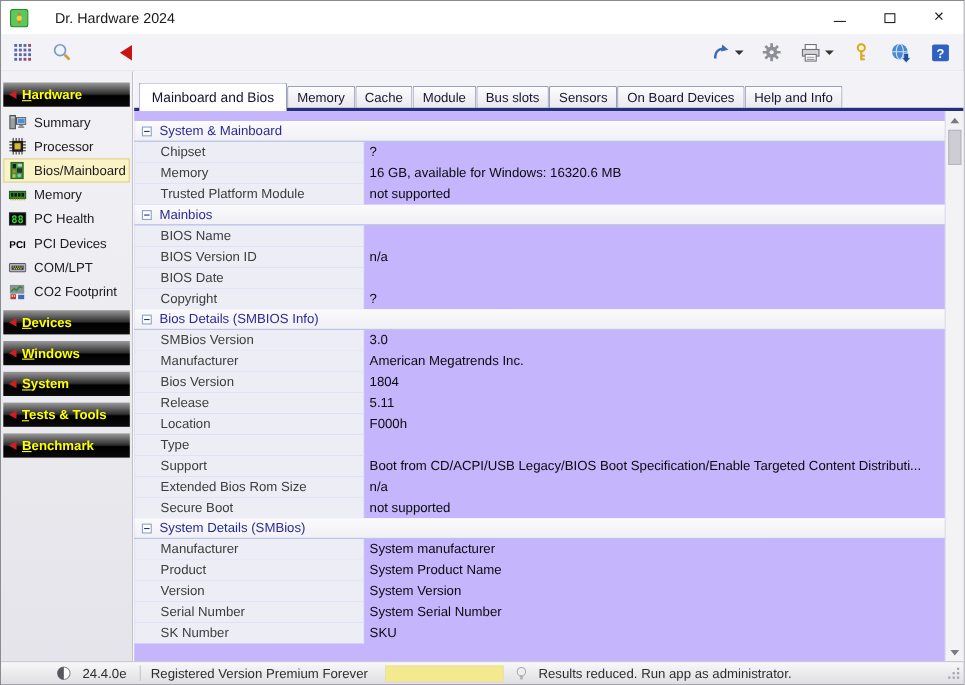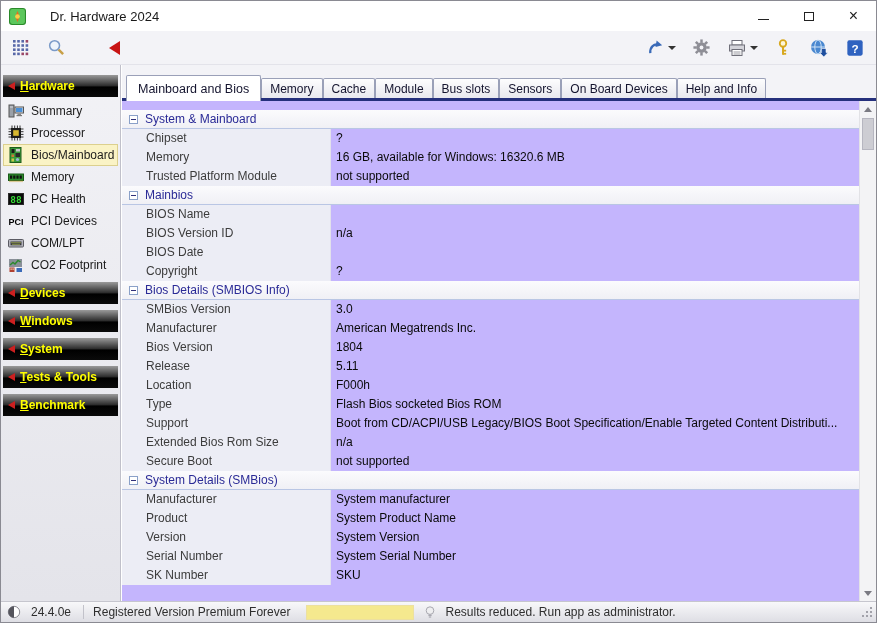--- a/index.html
+++ b/index.html
@@ -71,21 +71,21 @@
   
   .vscroll{position:absolute;top:36px;right:0;width:17px;bottom:0;background:#f3f3f5;border-left:1px solid #e2e2e6;}
   .scroll-btn{height:16px;display:flex;align-items:center;justify-content:center;cursor:pointer;}
   .scroll-btn.down{position:absolute;bottom:0;left:0;right:0;}
   .tri-up{width:0;height:0;border-left:4px solid transparent;border-right:4px solid transparent;border-bottom:5px solid #7a7a82;}
   .tri-down{width:0;height:0;border-left:4px solid transparent;border-right:4px solid transparent;border-top:5px solid #7a7a82;}
   .thumb{position:absolute;top:17px;left:2px;right:2px;height:32px;background:#cdcdd3;border:1px solid #b6b6c0;cursor:pointer;}
 
   
   .statusbar{position:absolute;left:0;right:0;bottom:0;height:21px;display:flex;align-items:center;
-    background:linear-gradient(180deg,#f8f8fa,#dedee4);border-top:1px solid #c6c6ce;color:#2e2e2e;font-size:12px;}
+    background:linear-gradient(180deg,#f8f8fa,#dedee4);border-top:1px solid #c6c6ce;color:#2e2e2e;font-size:12px;padding-left:44px;}
   .sb-ico{width:14px;height:14px;flex:none;}
   .sb-sep{width:1px;height:14px;background:#c2c2ca;flex:none;}
   .yellowbox{width:108px;height:15px;background:#f5e98e;border:1px solid #ece0a0;flex:none;}
   .grip{width:13px;height:13px;margin-left:4px;margin-right:2px;flex:none;}
 </style>
 </head>
 <body>
 
 <div class="window">
 
@@ -448,21 +448,20 @@
         <div class="row">
           <span class="lbl">Release</span>
           <span class="val">5.11</span>
         </div>
         <div class="row">
           <span class="lbl">Location</span>
           <span class="val">F000h</span>
         </div>
         <div class="row">
           <span class="lbl">Type</span>
-          <span class="val">Flash Bios socketed Bios ROM</span>
         </div>
         <div class="row">
           <span class="lbl">Support</span>
           <span class="val">Boot from CD/ACPI/USB Legacy/BIOS Boot Specification/Enable Targeted Content Distributi...</span>
         </div>
         <div class="row">
           <span class="lbl">Extended Bios Rom Size</span>
           <span class="val">n/a</span>
         </div>
         <div class="row">

